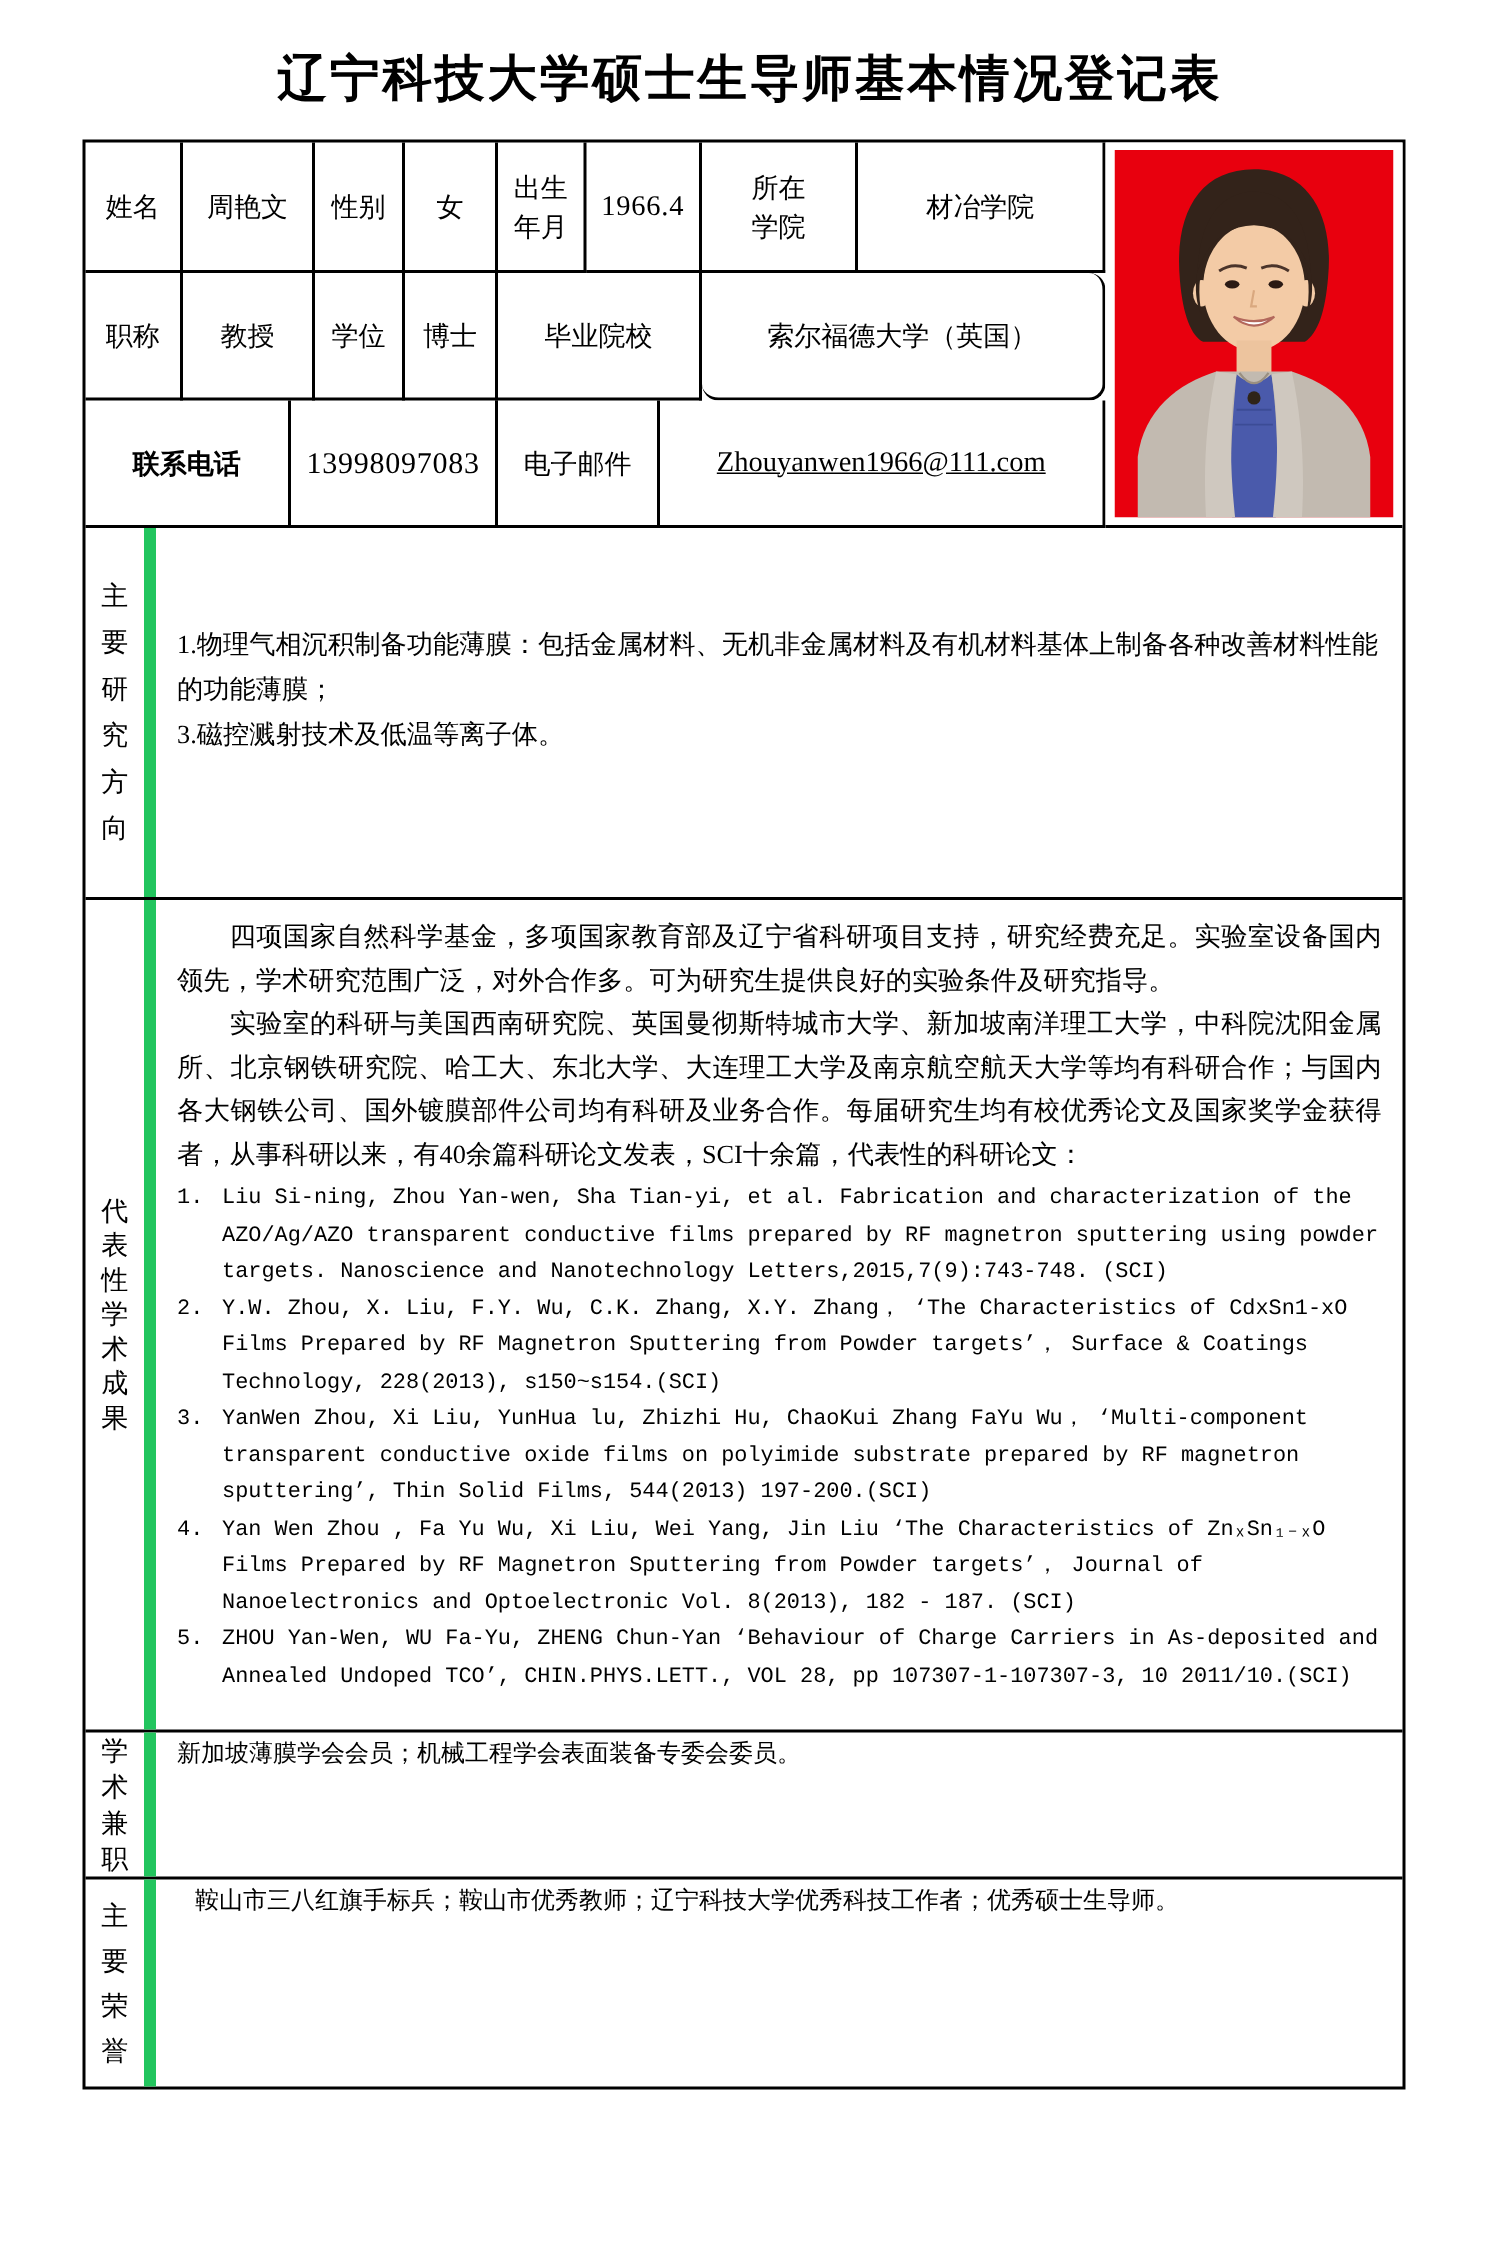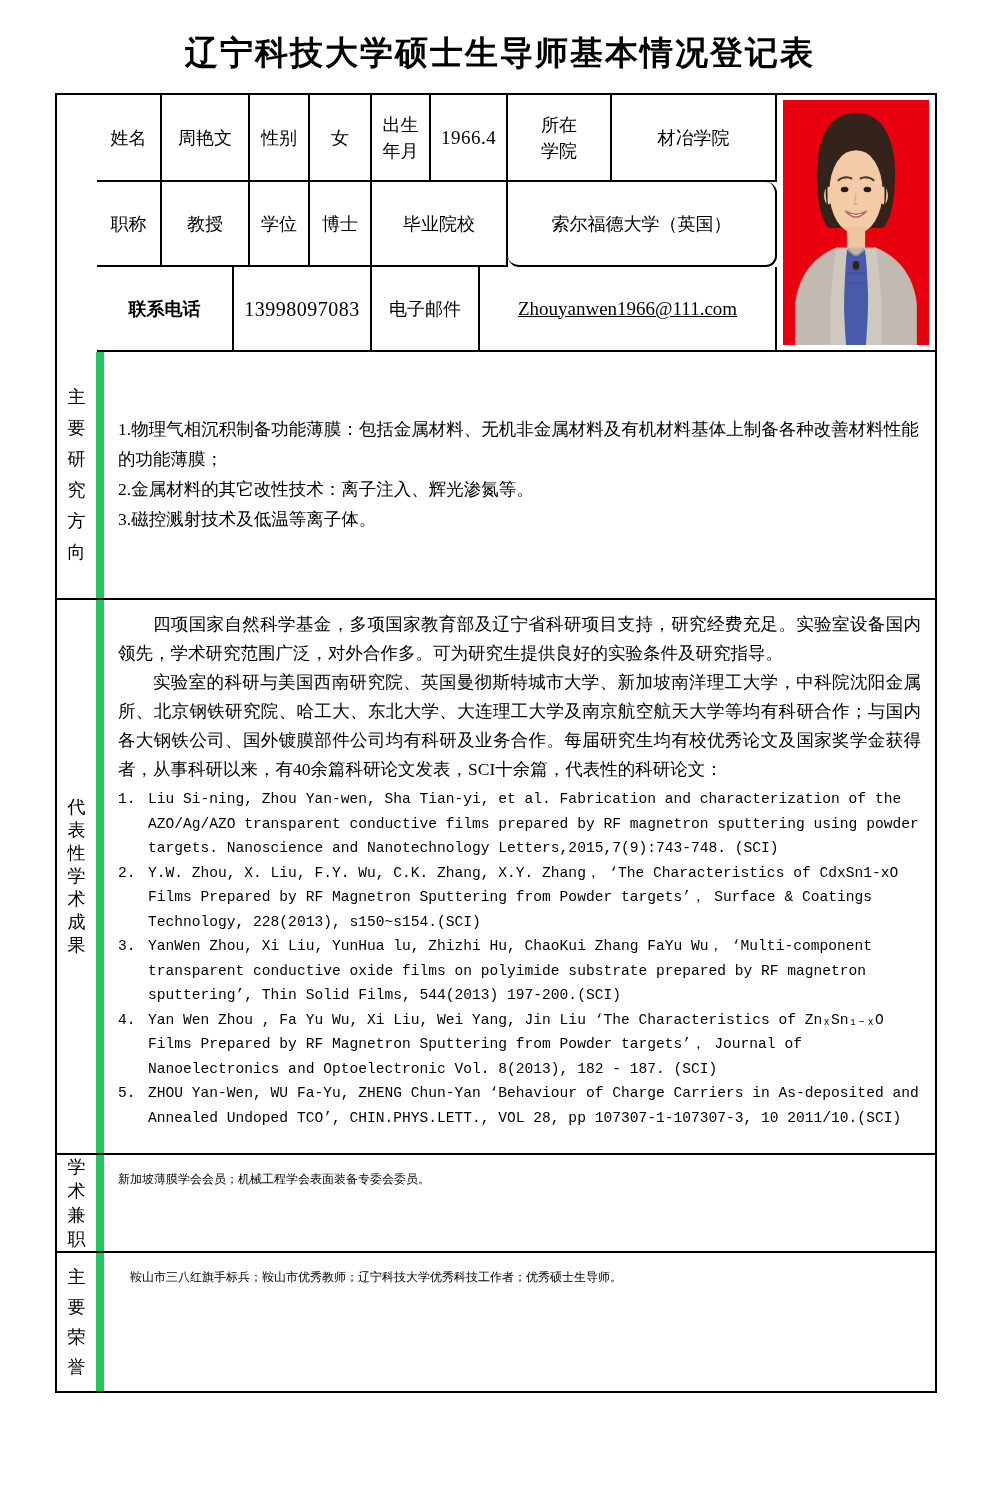--- a/index.html
+++ b/index.html
@@ -18,21 +18,21 @@
     font-weight: bold;
     letter-spacing: 2px;
     line-height: 46px;
   }
   .form-table {
     margin: 17px 0 0 55px;
     width: 882px;
     border: 2px solid #000;
   }
   
-  .top-block { display: flex; height: 257px; margin-left: 40px; }
+  .top-block { display: flex; height: 257px; }
   .top-left { width: 680px; display: flex; flex-direction: column; }
   .row { display: flex; }
   .r1 { height: 87px; }
   .r2 { height: 85px; }
   .r3 { height: 85px; }
   .cell {
     border-right: 2px solid #000;
     border-bottom: 2px solid #000;
     display: flex; align-items: center; justify-content: center;
     text-align: center;
@@ -97,21 +97,21 @@
     text-align: justify; padding-right: 6px;
   }
   .pub-list {
     margin-top: 3px;
     font-family: "Liberation Mono", "DejaVu Sans Mono", monospace;
     font-size: 14.6px;
     line-height: 24.5px;
   }
   .pub { position: relative; padding-left: 30px; padding-right: 4px; }
   .pub .pub-num { position: absolute; left: 0; top: 0; }
-  .plain-content { padding: 10px 12px 0 14px; font-size: 12px; line-height: 29px; }
+  .plain-content { padding: 0 12px 0 14px; font-size: 16px; line-height: 29px; }
 </style>
 </head>
 <body>
 
 <div class="page">
 
   <h1 class="doc-title">辽宁科技大学硕士生导师基本情况登记表</h1>
 
   <div class="form-table">
 
@@ -195,21 +195,20 @@
         </svg>
       </div>
     </div>
 
     <div class="section h248">
       <div class="v-label lh31">
         <span>主要研究方向</span>
       </div>
       <div class="sec-content research-content">
         <p>1.物理气相沉积制备功能薄膜：包括金属材料、无机非金属材料及有机材料基体上制备各种改善材料性能的功能薄膜；</p>
-        <p>2.金属材料的其它改性技术：离子注入、辉光渗氮等。</p>
         <p>3.磁控溅射技术及低温等离子体。</p>
       </div>
     </div>
 
     <div class="section h555">
       <div class="v-label lh23">
         <span>代表性学术成果</span>
       </div>
       <div class="sec-content achieve-content">
         <p class="para">四项国家自然科学基金，多项国家教育部及辽宁省科研项目支持，研究经费充足。实验室设备国内领先，学术研究范围广泛，对外合作多。可为研究生提供良好的实验条件及研究指导。</p>

